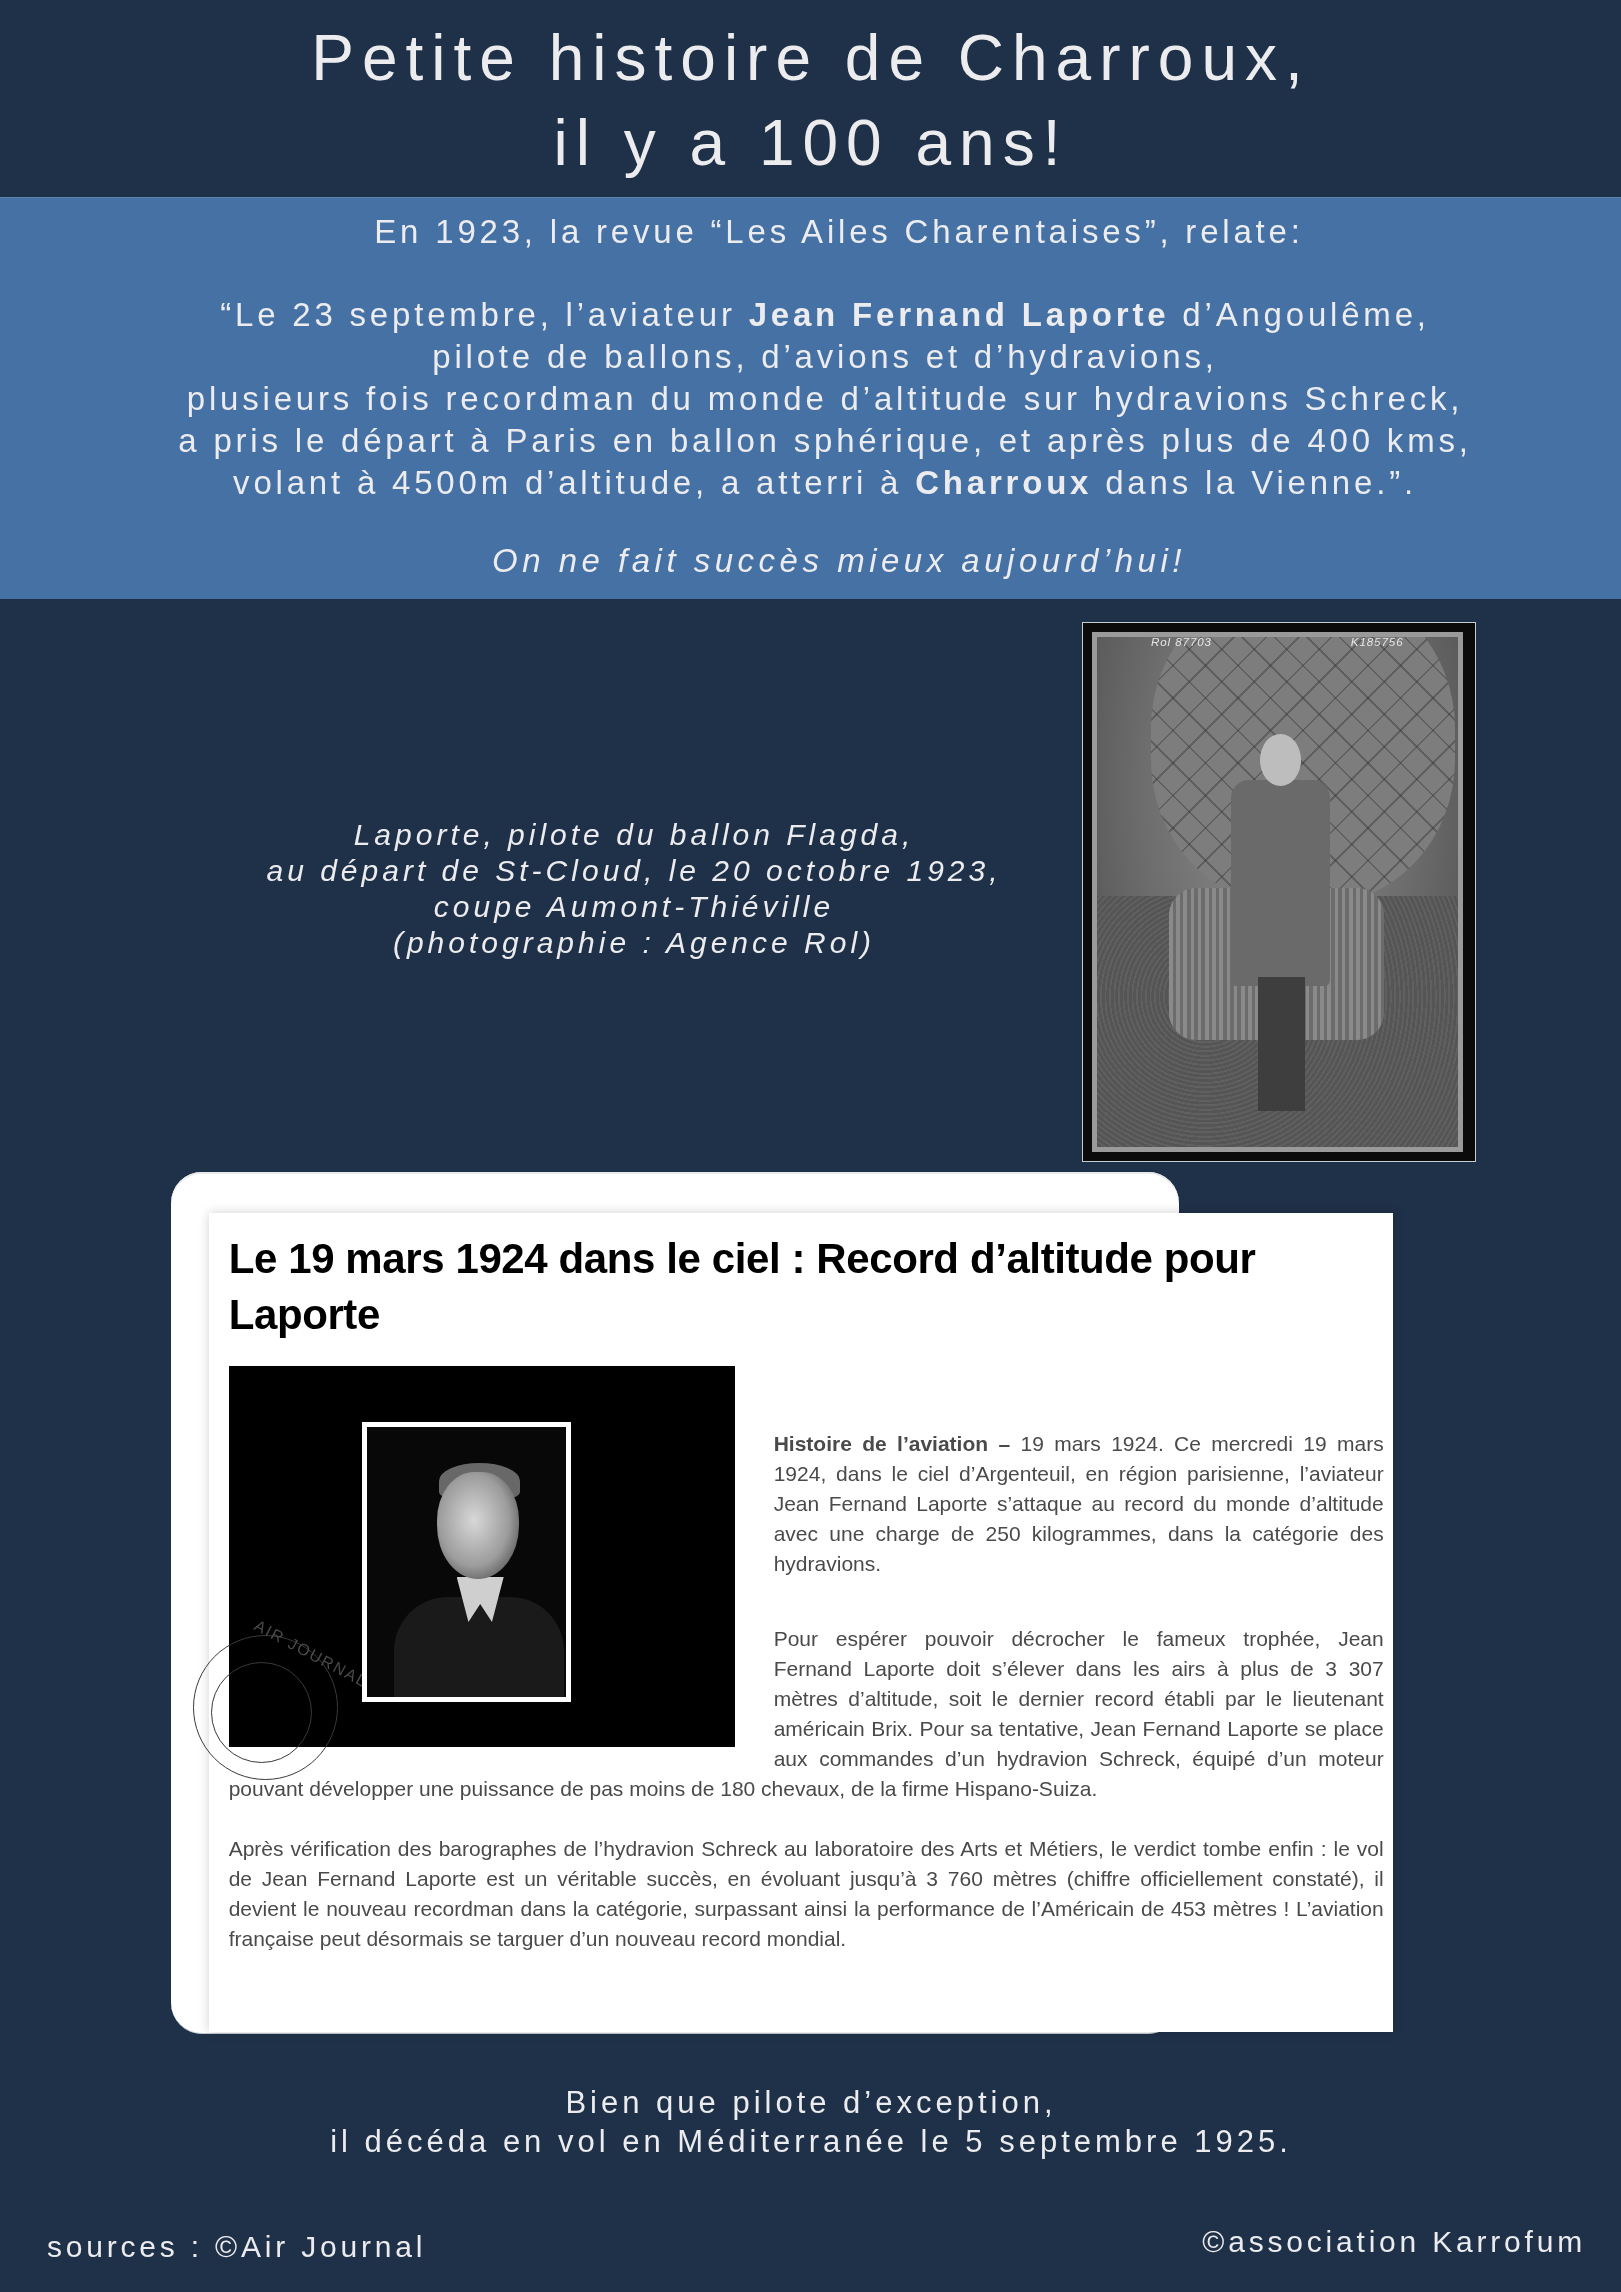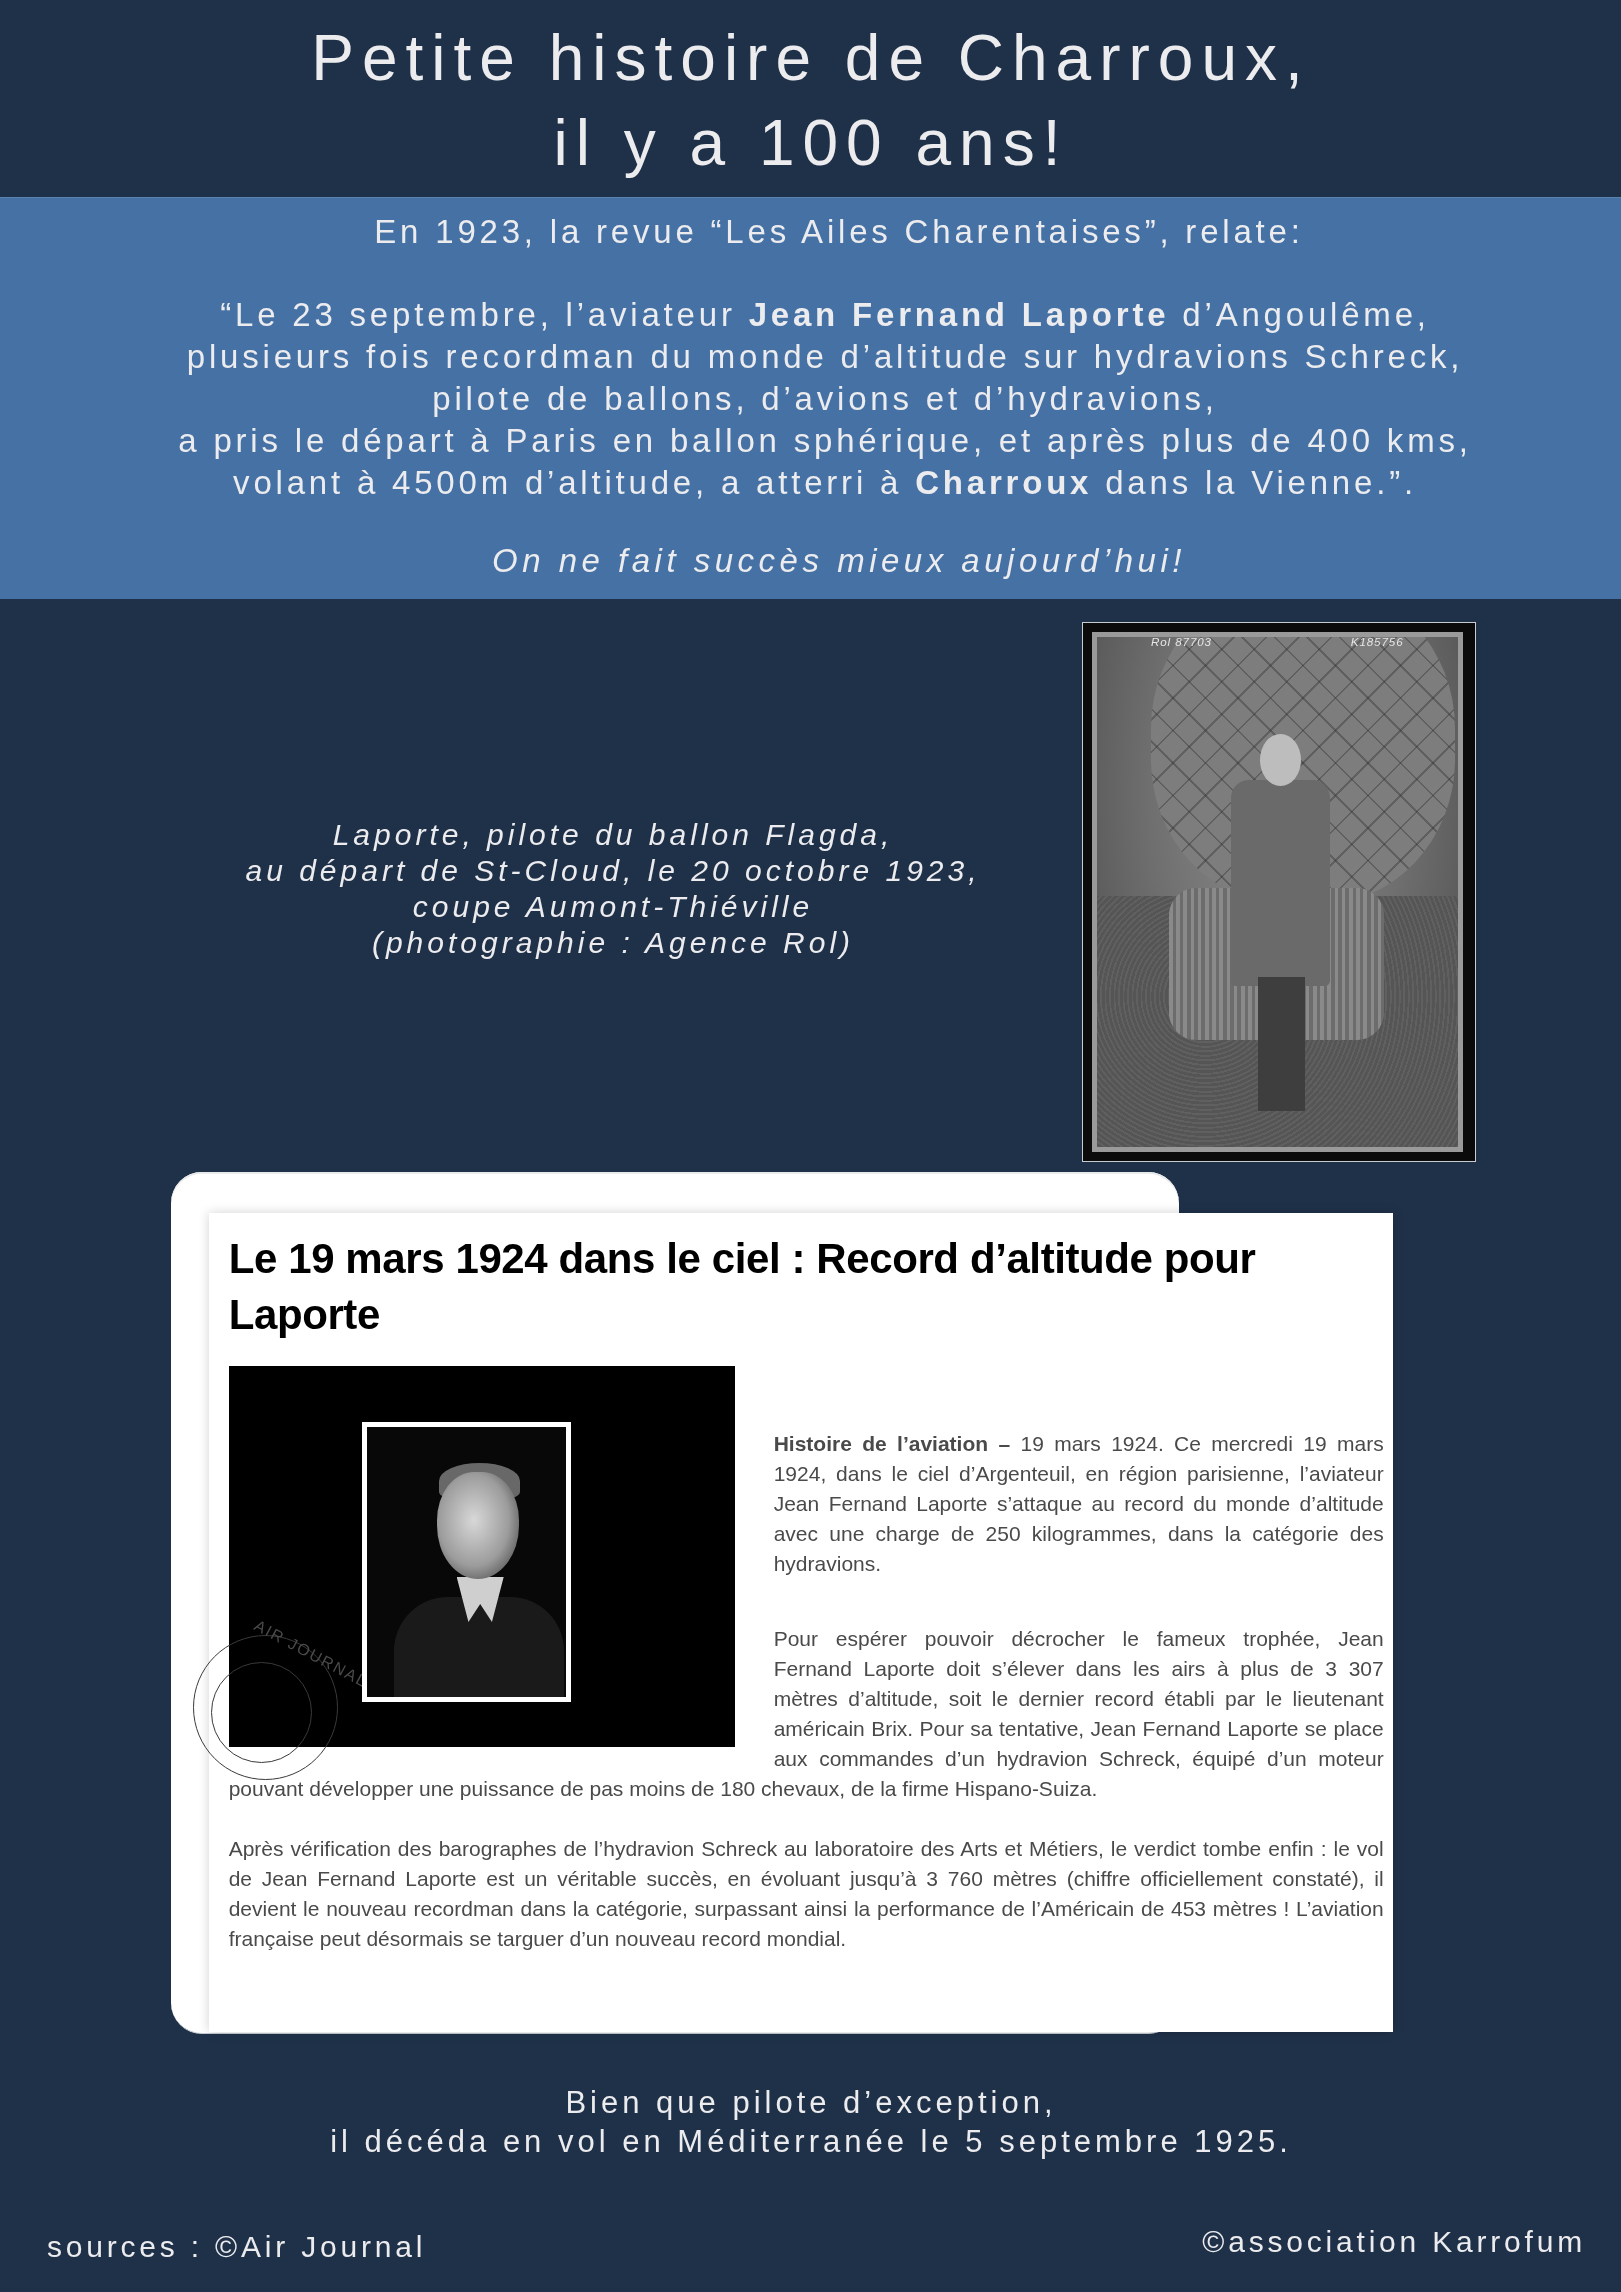--- a/index.html
+++ b/index.html
@@ -30,21 +30,21 @@
   }
   .band .intro { position: absolute; top: 10.7px; left: 0; width: 1622px; line-height: 45px; }
   .band .quote { position: absolute; top: 96px; left: 0; width: 1622px; }
   .band .quote .line { line-height: 42px; }
   .band .closing {
     position: absolute; top: 340px; left: 0; width: 1622px;
     font-style: italic; line-height: 45px; letter-spacing: 4.5px;
   }
   b { font-weight: bold; }
   .caption {
-    position: absolute; left: 165px; top: 817px; width: 896px;
+    position: absolute; left: 186px; top: 817px; width: 896px;
     text-align: center; font-style: italic;
     font-size: 30px; line-height: 36px; letter-spacing: 4px;
     color: #ececef;
   }
   .photo {
     position: absolute; left: 1082px; top: 622px; width: 394px; height: 540px;
     background: #0b0b0b;
     border: 1.8px solid #c9ccd0;
     box-sizing: border-box;
   }
@@ -174,22 +174,22 @@
 
 <div class="title">
   <div>Petite histoire de Charroux,</div>
   <div>il y a 100 ans!</div>
 </div>
 
 <div class="band">
   <div class="line intro">En 1923, la revue “Les Ailes Charentaises”, relate:</div>
   <div class="quote">
     <div class="line"><span>“Le 23 septembre, l’aviateur </span><b>Jean Fernand Laporte</b><span> d’Angoulême,</span></div>
+    <div class="line">pilote de ballons, d’avions et d’hydravions,</div>
     <div class="line">plusieurs fois recordman du monde d’altitude sur hydravions Schreck,</div>
-    <div class="line">pilote de ballons, d’avions et d’hydravions,</div>
     <div class="line">a pris le départ à Paris en ballon sphérique, et après plus de 400 kms,</div>
     <div class="line"><span>volant à 4500m d’altitude, a atterri à </span><b>Charroux</b><span> dans la Vienne.”.</span></div>
   </div>
   <div class="line closing">On ne fait succès mieux aujourd’hui!</div>
 </div>
 
 <div class="caption">
   <div>Laporte, pilote du ballon Flagda,</div>
   <div>au départ de St-Cloud, le 20 octobre 1923,</div>
   <div>coupe Aumont-Thiéville</div>

